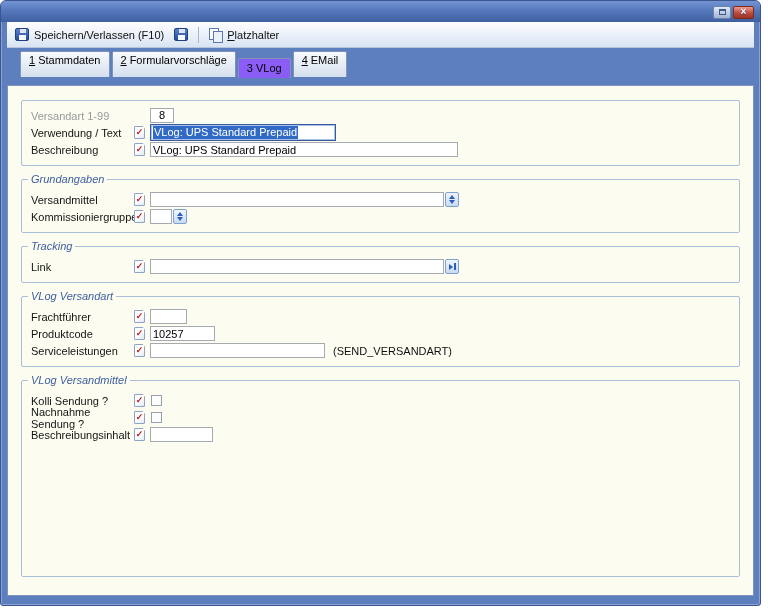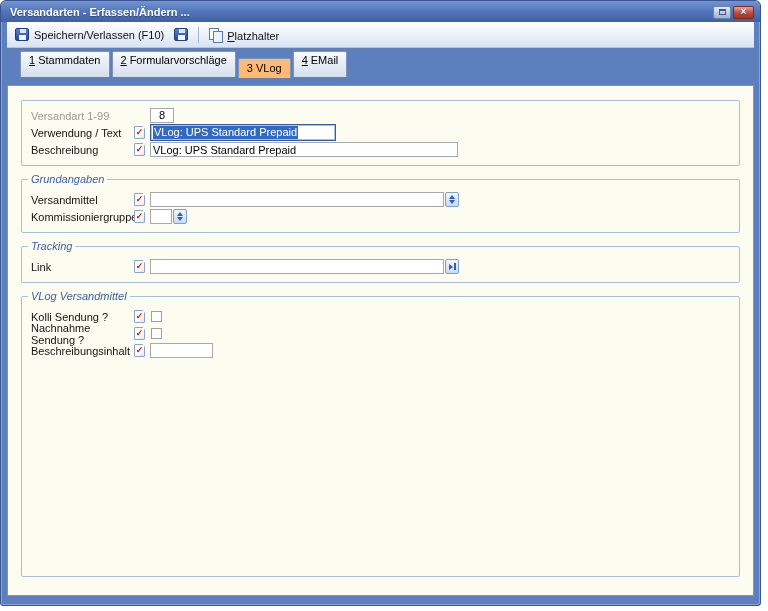--- a/index.html
+++ b/index.html
@@ -33,21 +33,21 @@
                 color:#fff; font-size:10px; font-weight:bold; line-height:1; }
 
   
   .toolbar {
     flex:0 0 26px; margin:0 6px;
     display:flex; align-items:center; gap:2px;
     padding:0 4px;
     background:linear-gradient(#FEFEFF 0%, #EAF0F9 55%, #D9E3F2 100%);
     border-bottom:1px solid #B6C5DB;
   }
-  .tbtn { display:flex; align-items:flex-end; gap:5px; padding:2px 4px; font-size:11px; color:#101010; border-radius:2px; cursor:default; }
+  .tbtn { display:flex; align-items:center; gap:5px; padding:2px 4px; font-size:11px; color:#101010; border-radius:2px; cursor:default; }
   .floppy { width:14px; height:13px; position:relative; background:linear-gradient(#5A80C6,#27499B);
             border:1px solid #1E3E85; border-radius:2px; flex:0 0 14px; }
   .floppy::before { content:""; position:absolute; top:0; left:4px; width:6px; height:4px; background:#DDE6F3; }
   .floppy::after  { content:""; position:absolute; bottom:0; left:3px; width:7px; height:5px; background:#F4F8FD; }
   .sep { width:1px; height:16px; background:#A8B6C9; margin:0 4px; }
   .copyicon { width:13px; height:14px; position:relative; flex:0 0 13px; }
   .copyicon::before { content:""; position:absolute; top:0; left:0; width:8px; height:10px; background:#fff; border:1px solid #5B79AC; }
   .copyicon::after  { content:""; position:absolute; top:3px; left:4px; width:8px; height:10px; background:#EAF1FB; border:1px solid #5B79AC; }
   .accel { text-decoration:underline; }
 
@@ -60,21 +60,21 @@
   }
   .tab {
     height:26px; line-height:17px; padding:0 8px;
     font-size:11px; color:#000; cursor:default;
     background:linear-gradient(#F8FAFD,#D4DFEE);
     border:1px solid #7E94BA; border-bottom:none;
     border-radius:2px 2px 0 0;
     white-space:nowrap;
   }
   .tab.active {
-    background:#fdba74; height:20px; line-height:19px;
+    background:#8b5cf6; height:20px; line-height:19px;
     position:relative; margin-bottom:-1px; z-index:3;
   }
   .tabnum { margin-right:3px; }
   .tabnum[data-u="true"] { text-decoration:underline; }
 
   
   .panel {
     flex:1 1 auto; margin:8px 6px 9px;
     background:#FCFCF1;
     border:1px solid #7E94BA;
@@ -153,21 +153,20 @@
   .cb { width:11px; height:11px; border:1px solid #97A1AC; background:#FCFDFE; margin-left:1px; }
 
   .hint { font-size:11px; color:#101010; margin-left:8px; white-space:nowrap; }
 </style>
 </head>
 <body>
 
 <div class="window">
 
   <div class="titlebar">
-    <span>Versandarten - Erfassen/Ändern ...</span>
     <span class="winbtns">
       <span class="wbtn restore">
         <span class="restore-glyph"></span>
       </span>
       <span class="wbtn close">
         <span>×</span>
       </span>
     </span>
   </div>
 
@@ -251,20 +250,39 @@
         <span class="flabel">Link</span>
         <span class="req"></span>
         <input class="tbox w-link" value="" style="">
         <span class="gobtn">
           <span class="tri-right"></span>
           <span class="gob-bar"></span>
         </span>
       </div>
     </div>
 
+    <div class="group titled">
+      <span class="group-title">VLog Versandart</span>
+      <div class="frow">
+        <span class="flabel">Frachtführer</span>
+        <span class="req"></span>
+        <input class="tbox w-fracht" value="" style="">
+      </div>
+      <div class="frow">
+        <span class="flabel">Produktcode</span>
+        <span class="req"></span>
+        <input class="tbox w-produkt" value="10257" style="">
+      </div>
+      <div class="frow">
+        <span class="flabel">Serviceleistungen</span>
+        <span class="req"></span>
+        <input class="tbox w-service" value="" style="">
+        <span class="hint">(SEND_VERSANDART)</span>
+      </div>
+    </div>
 
     <div class="group titled fill">
       <span class="group-title">VLog Versandmittel</span>
       <div class="frow">
         <span class="flabel">Kolli Sendung ?</span>
         <span class="req"></span>
         <span class="cb"></span>
       </div>
       <div class="frow">
         <span class="flabel">Nachnahme Sendung ?</span>

